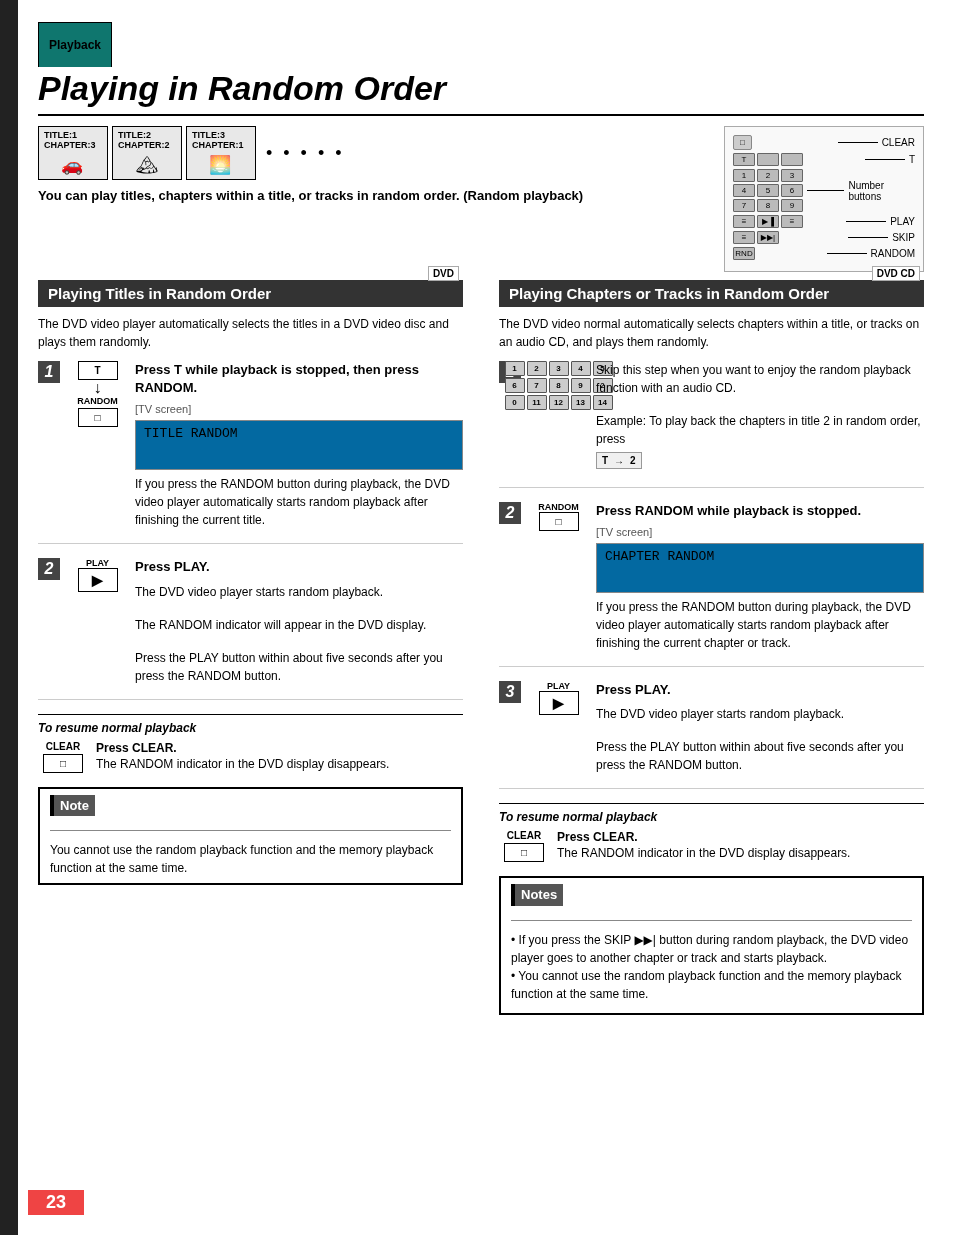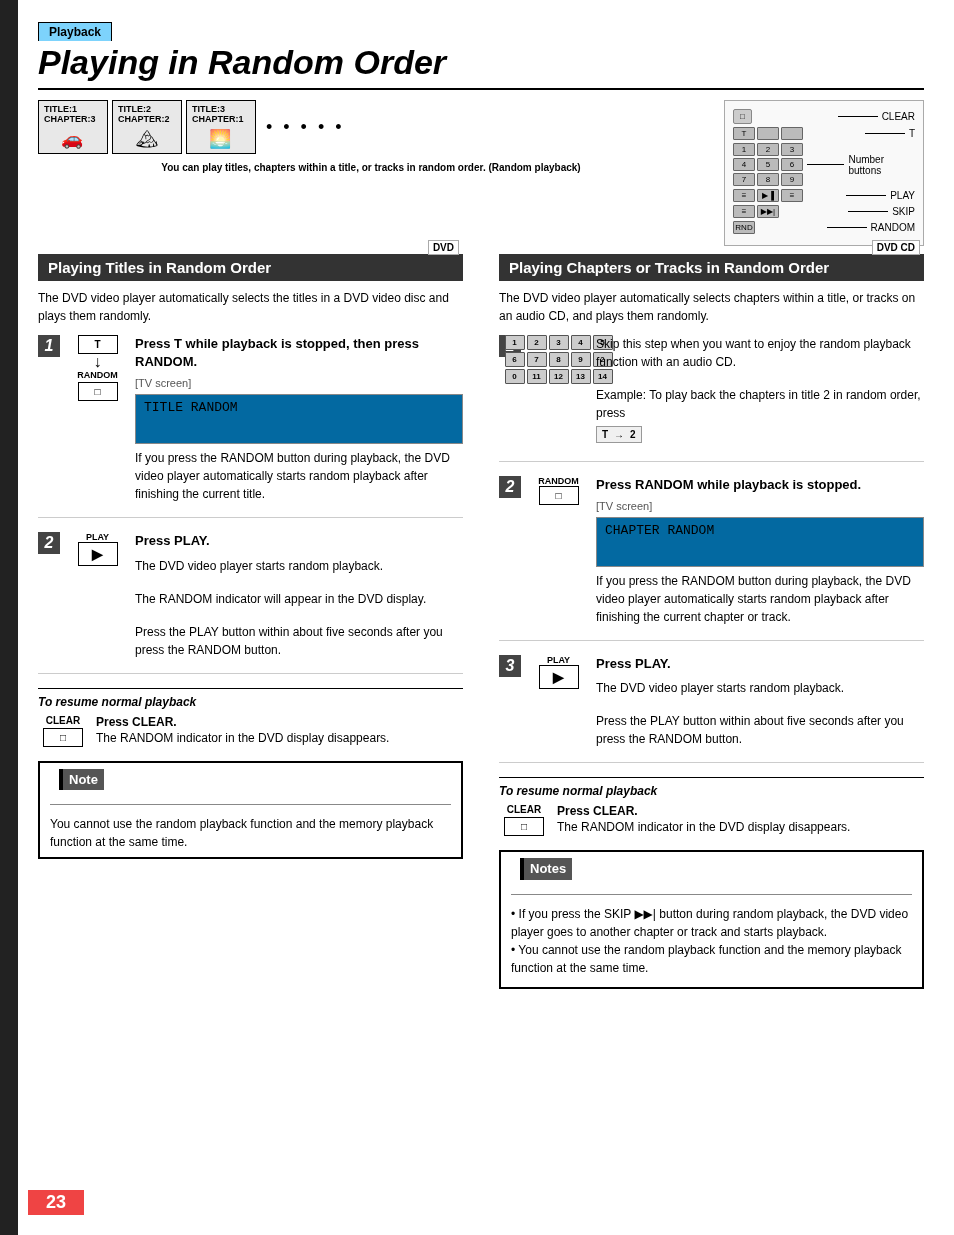--- a/index.html
+++ b/index.html
@@ -27,24 +27,24 @@
       width: 18px;
       height: 100%;
       background: #222;
     }
     .content {
       margin-left: 18px;
     }
     
     .breadcrumb-tab {
       display: inline-block;
-      background: #7dd3fc;
+      background: #0f766e;
       border: 1.5px solid #000;
       border-bottom: none;
-      padding: 2px 10px;
+      padding: 15px 10px;
       font-size: 12px;
       font-weight: bold;
       position: relative;
       top: 2px;
     }
     
     .page-title {
       font-size: 34px;
       font-weight: bold;
       font-style: italic;
@@ -88,24 +88,23 @@
       text-align: center;
       margin-top: 4px;
     }
     .dots {
       font-size: 18px;
       letter-spacing: 3px;
       color: #000;
       margin-left: 6px;
     }
     .intro-text {
-      font-size: 10px;
+      font-size: 13px;
       font-weight: bold;
       margin-bottom: 10px;
-      text-align: center;
     }
     
     .remote-diagram {
       width: 200px;
       flex-shrink: 0;
       border: 1.5px solid #aaa;
       padding: 8px;
       font-size: 11px;
       background: #f9f9f9;
       margin-left: 20px;
@@ -311,21 +310,20 @@
       font-size: 13px;
       font-weight: bold;
       display: inline-block;
       background: #555;
       color: #fff;
       padding: 1px 6px;
       margin-bottom: 4px;
     }
     .note-title-left {
       border-left: 4px solid #000;
-      margin-left: 9px;
     }
     
     .page-number {
       position: absolute;
       bottom: 20px;
       left: 28px;
       font-size: 18px;
       font-weight: bold;
       background: #ef4444;
       color: #fff;
@@ -525,21 +523,21 @@
           <hr class="divider-line">
           <div>You cannot use the random playback function and the memory playback function at the same time.</div>
         </div>
       </div>
 
       <div class="col-right">
         <div class="section-header">
           <span class="dvd-badge">DVD  CD</span>
           <span>Playing Chapters or Tracks in Random Order</span>
         </div>
-        <p class="section-desc">The DVD video player automatically selects chapters within a title, or tracks on an audio CD, and plays them randomly.</p>
+        <p class="section-desc">The DVD video normal automatically selects chapters within a title, or tracks on an audio CD, and plays them randomly.</p>
 
         <div class="step-block">
           <div class="step-number">1</div>
           <div class="step-icon-area">
 
             <div class="num-grid-step">
               <div class="num-btn-step">1</div>
               <div class="num-btn-step">2</div>
               <div class="num-btn-step">3</div>
               <div class="num-btn-step">4</div>

